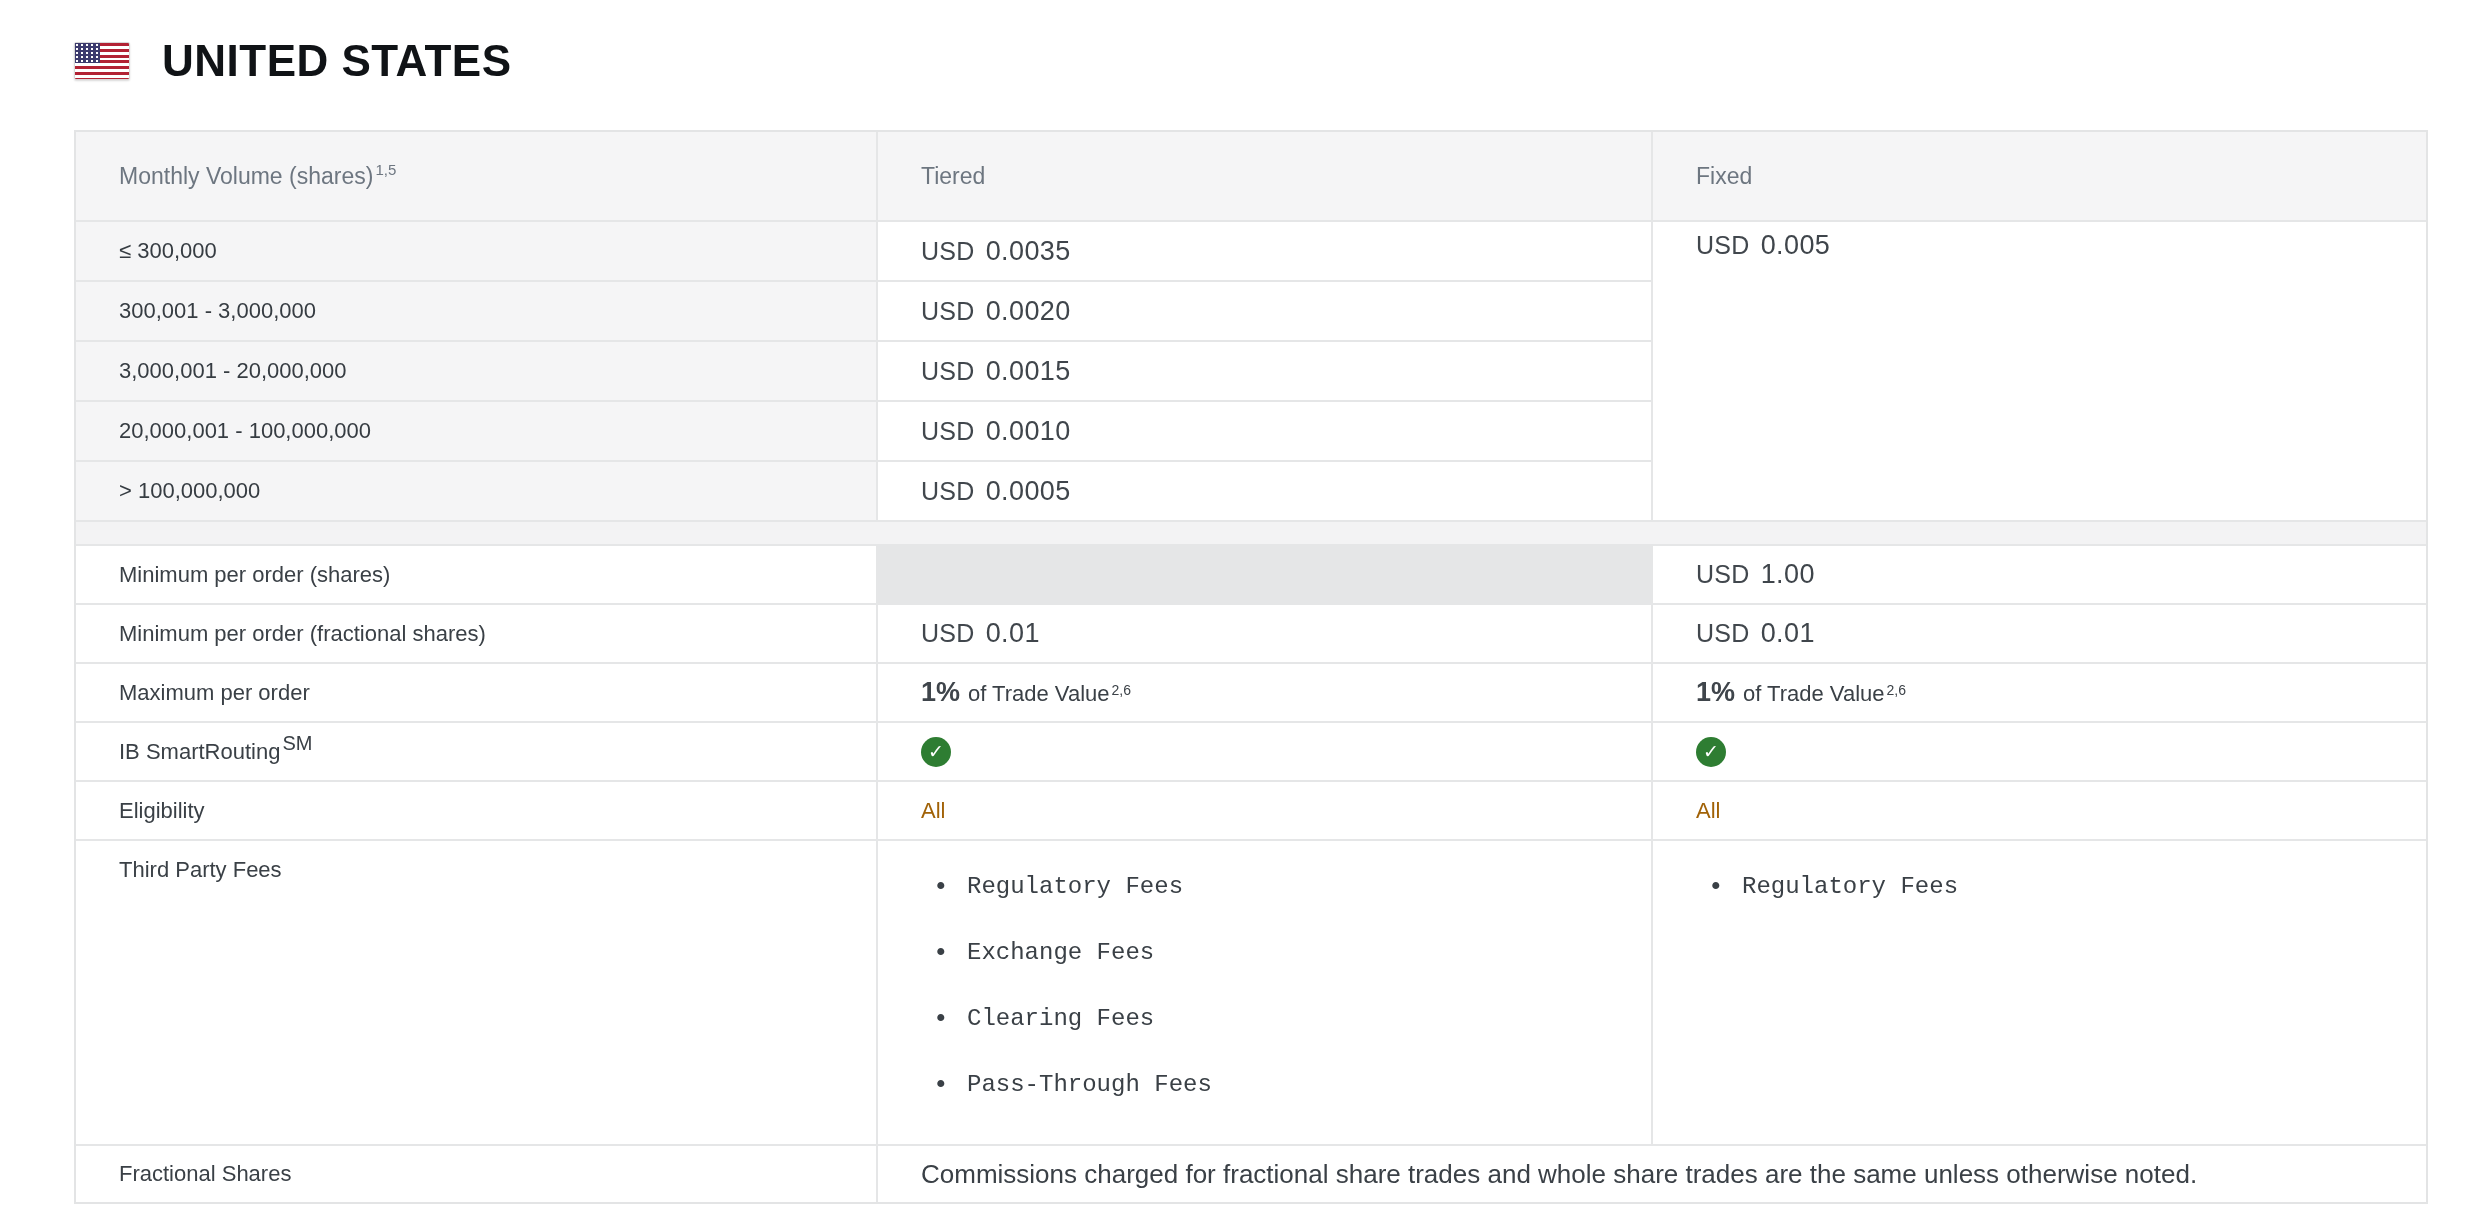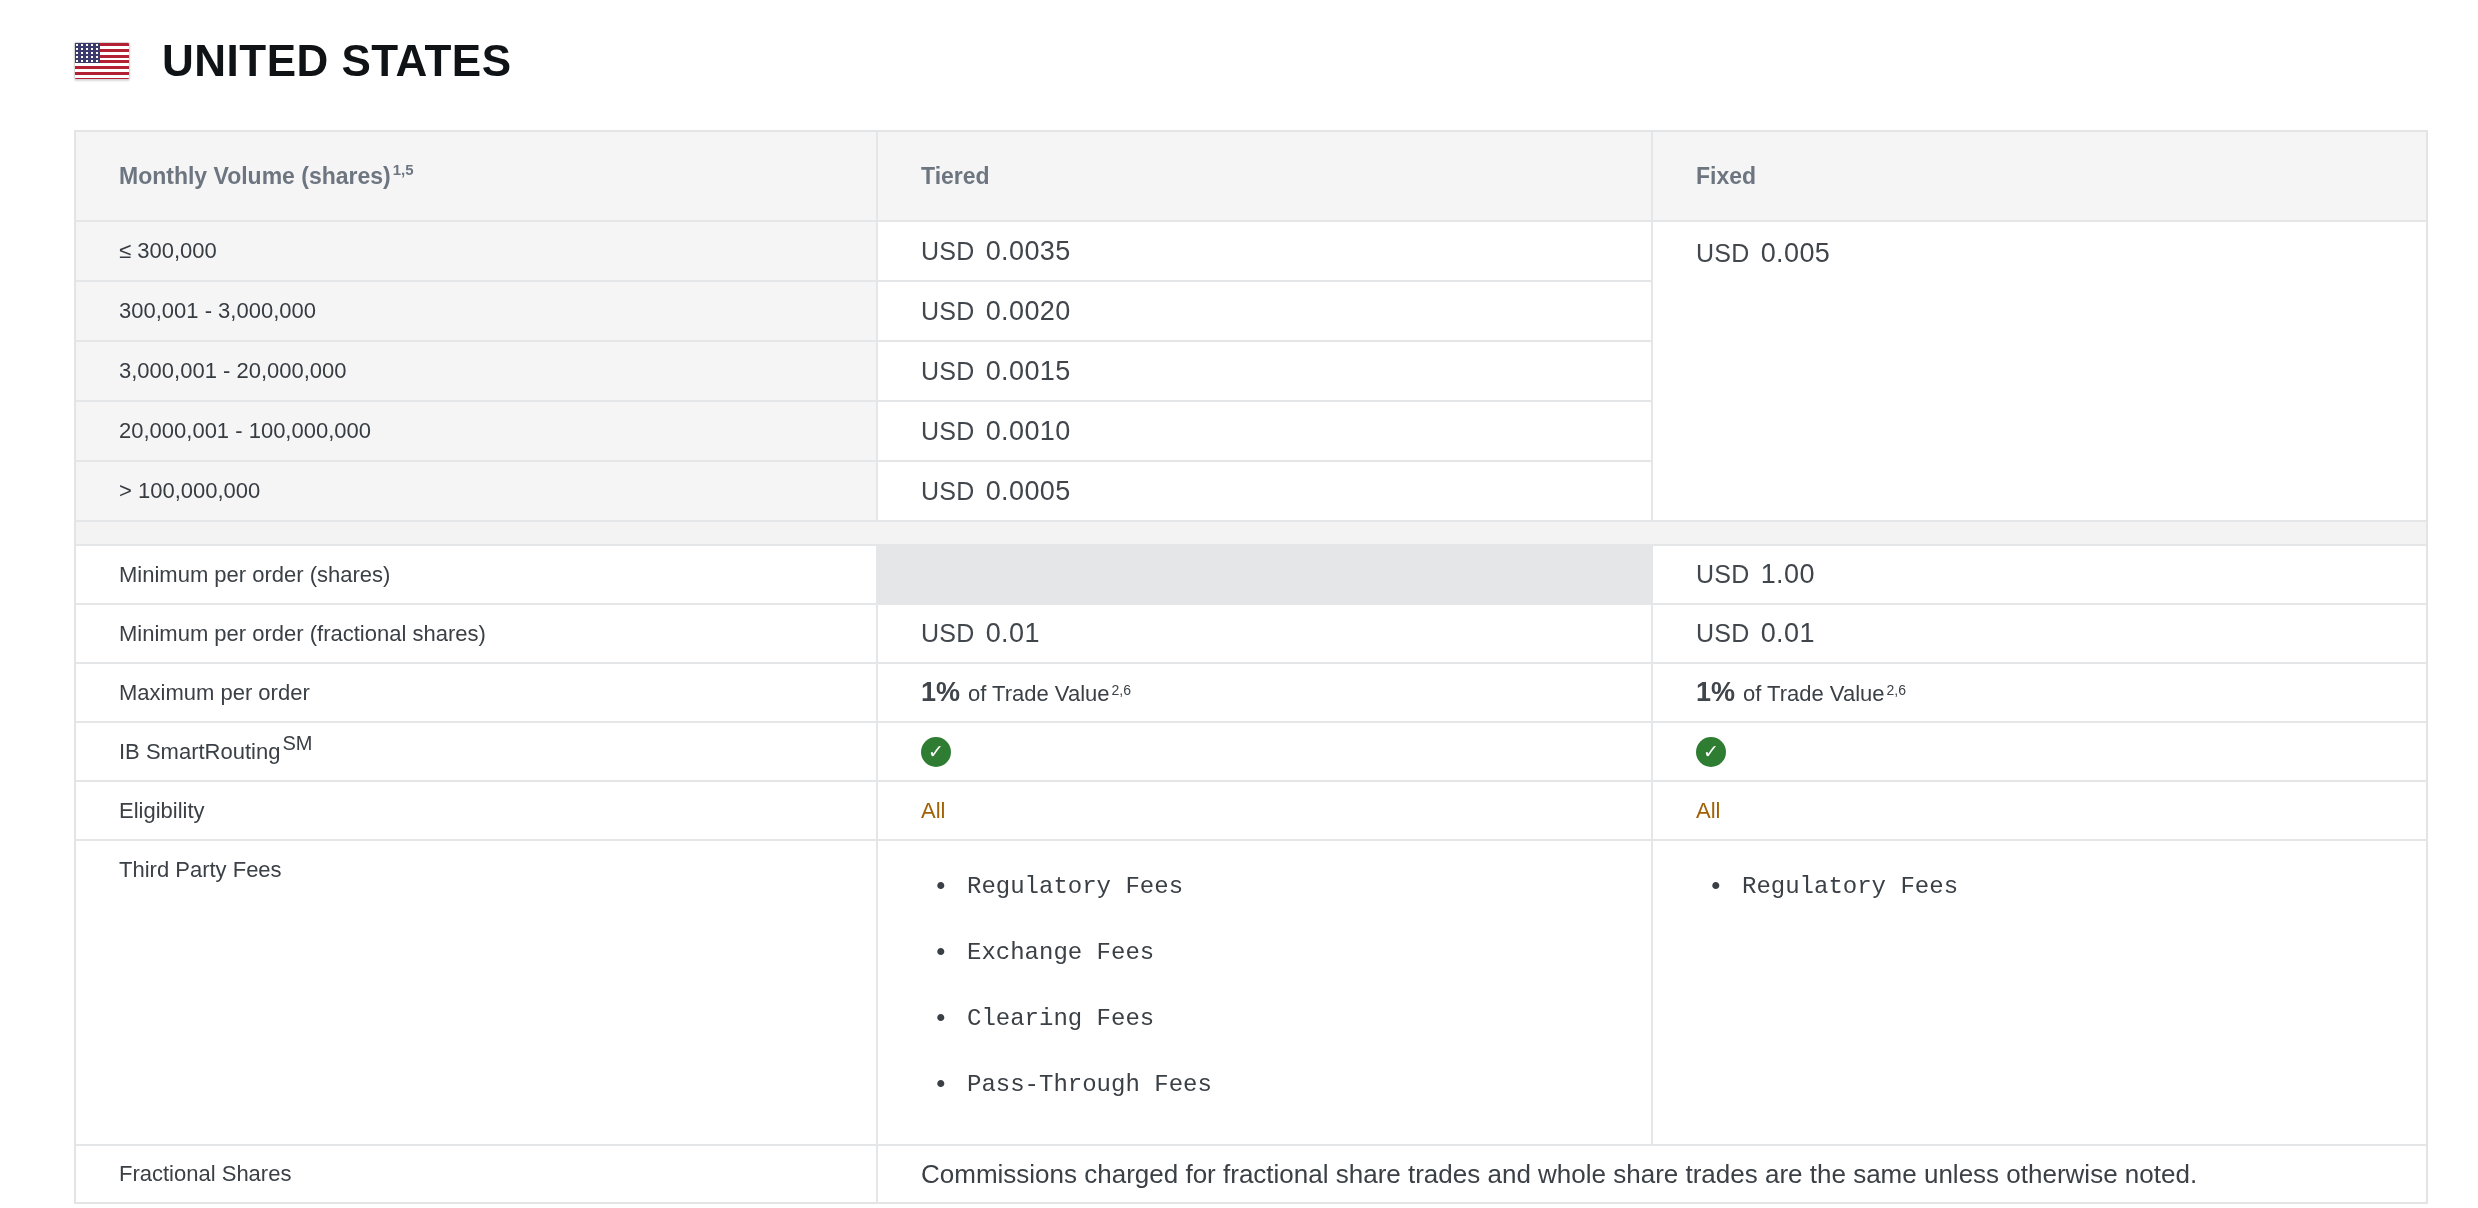--- a/index.html
+++ b/index.html
@@ -48,21 +48,21 @@
 
   
   .c1 { grid-column: 1; } .c2 { grid-column: 2; } .c3 { grid-column: 3; }
   .c23 { grid-column: 2 / span 2; } .call { grid-column: 1 / -1; }
   .r1{grid-row:1}.r2{grid-row:2}.r3{grid-row:3}.r4{grid-row:4}.r5{grid-row:5}.r6{grid-row:6}
   .r7{grid-row:7}.r8{grid-row:8}.r9{grid-row:9}.r10{grid-row:10}.r11{grid-row:11}
   .r12{grid-row:12}.r13{grid-row:13}.r14{grid-row:14}
   .rspan5 { grid-row: 2 / span 5; }
 
   
-  .hdr { font-size: 23px; color: #6d7680; font-weight: 700; }
+  .hdr { font-size: 23px; color: #6d7680; font-weight: 400; }
   .hdr sup { font-size: 15px; color: #6d7680; }
   sup { line-height: 0; margin-left: 2px; }
   .tier-label { font-size: 22px; font-weight: 500; color: #363c42; }
   .row-label { font-size: 22px; font-weight: 400; color: #3a4046; }
   .row-label sup { font-size: 20px; }
   .usd { font-size: 25px; color: #41474d; margin-right: 11px; letter-spacing: .3px; }
   .num { font-size: 27px; font-weight: 500; color: #3f454b; letter-spacing: .4px; }
   .pct { font-size: 27px; font-weight: 600; color: #3f454b; margin-right: 8px; }
   .pct-rest { font-size: 22px; color: #3a4046; }
   .pct-sup { font-size: 14px; }
@@ -111,21 +111,21 @@
     <div class="cell gray hdr c1 r1">
       <span><span>Monthly Volume (shares)</span><sup>1,5</sup></span>
     </div>
     <div class="cell gray hdr c2 r1">Tiered</div>
     <div class="cell gray hdr c3 r1">Fixed</div>
 
     <div class="cell gray tier-label c1 r2">≤ 300,000</div>
     <div class="cell c2 r2">
       <span><span class="usd">USD</span><span class="num">0.0035</span></span>
     </div>
-    <div class="cell top c3 rspan5" style="padding-top:16px;">
+    <div class="cell top c3 rspan5" style="padding-top:8px;">
       <span><span class="usd">USD</span><span class="num">0.005</span></span>
     </div>
 
     <div class="cell gray tier-label c1 r3">300,001 - 3,000,000</div>
     <div class="cell c2 r3">
       <span><span class="usd">USD</span><span class="num">0.0020</span></span>
     </div>
 
     <div class="cell gray tier-label c1 r4">3,000,001 - 20,000,000</div>
     <div class="cell c2 r4">

